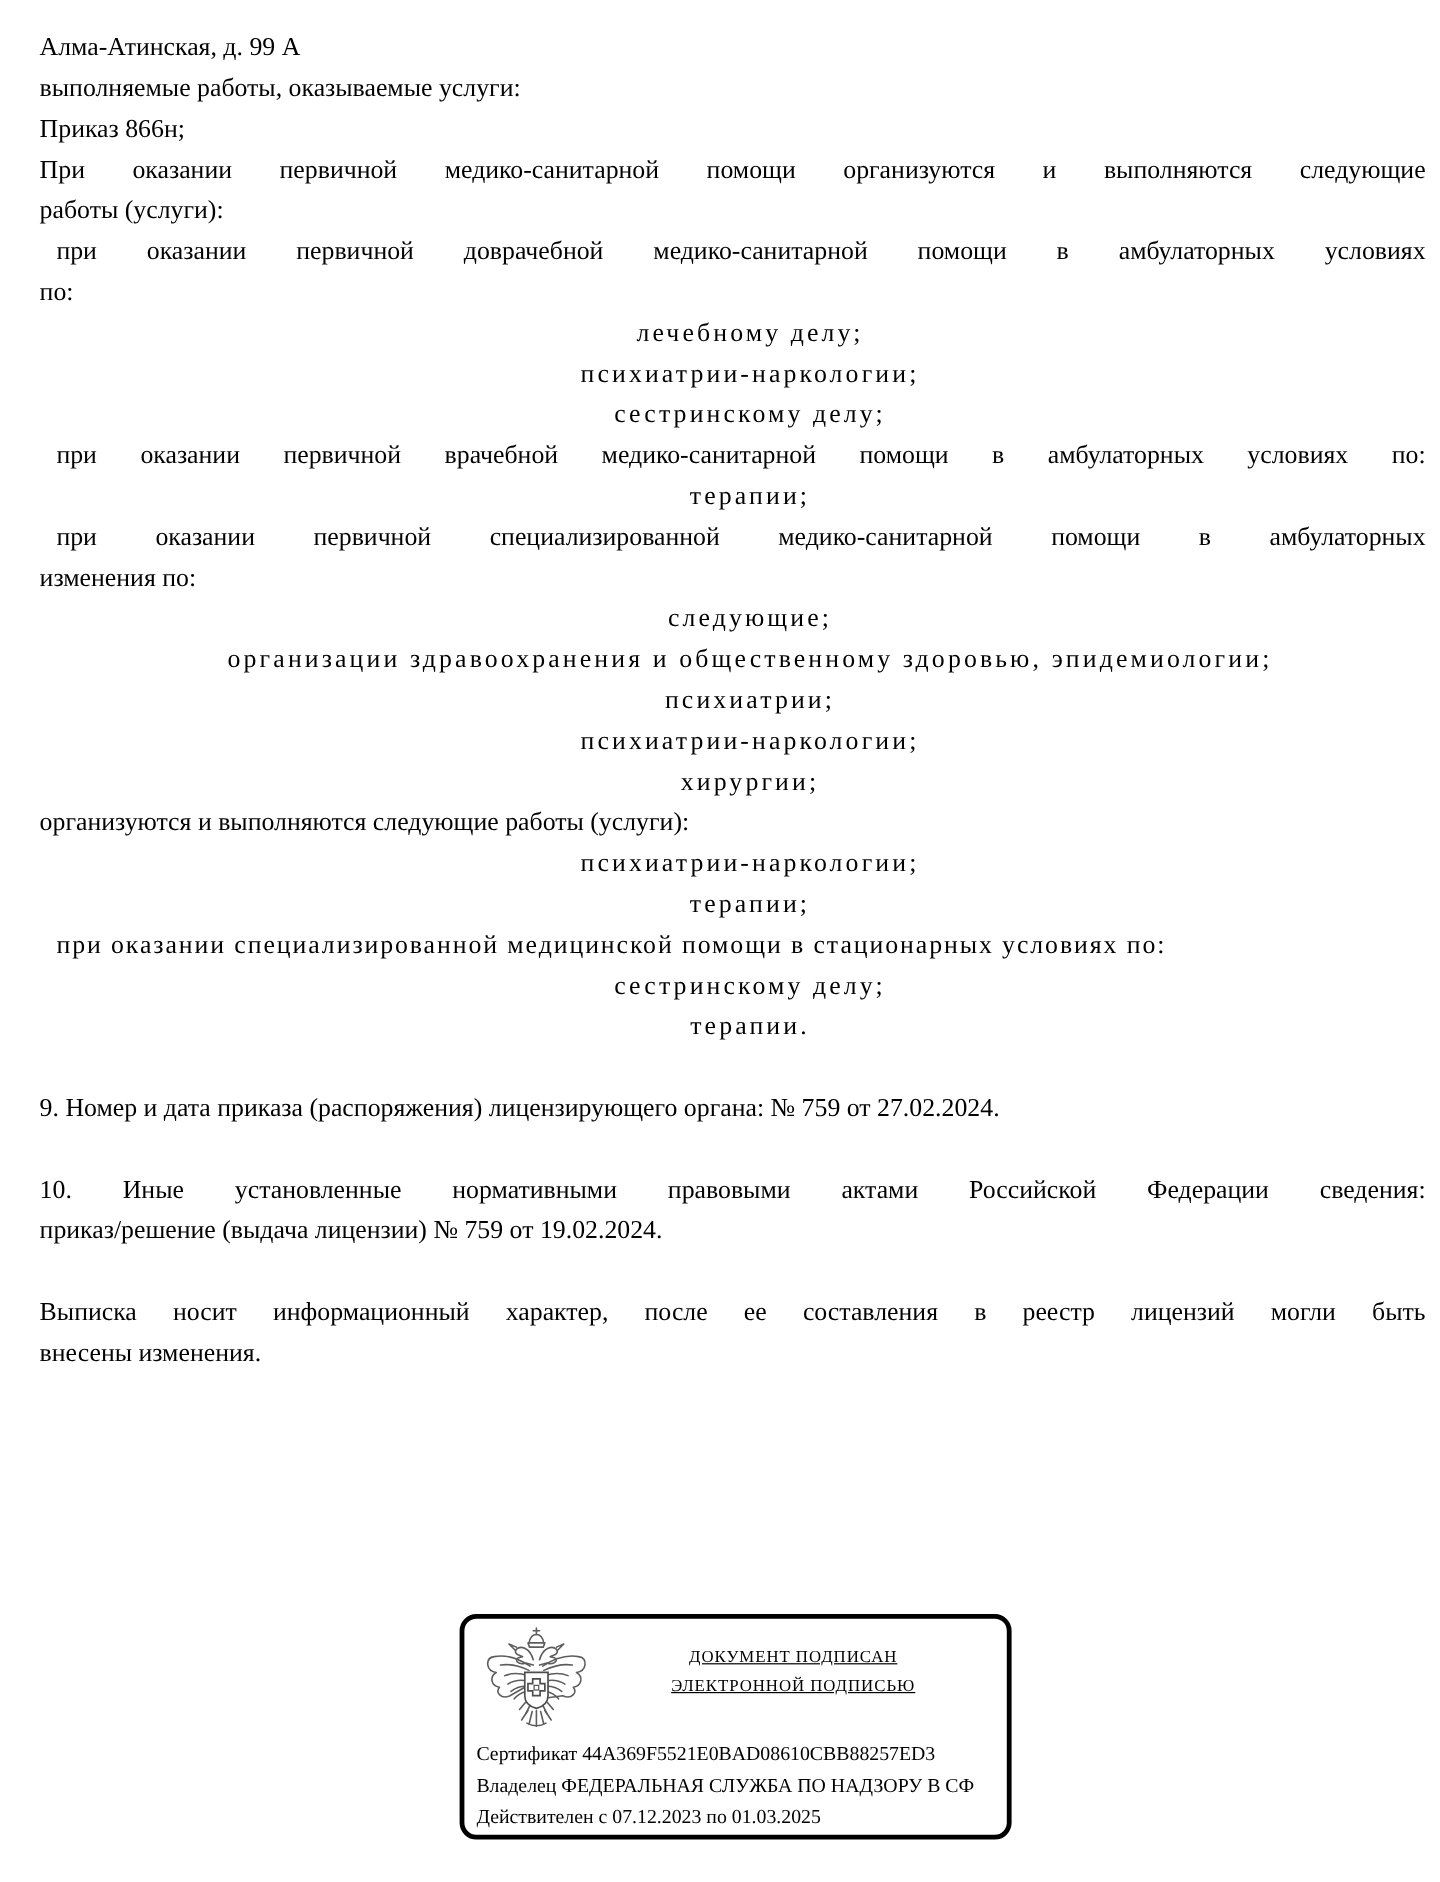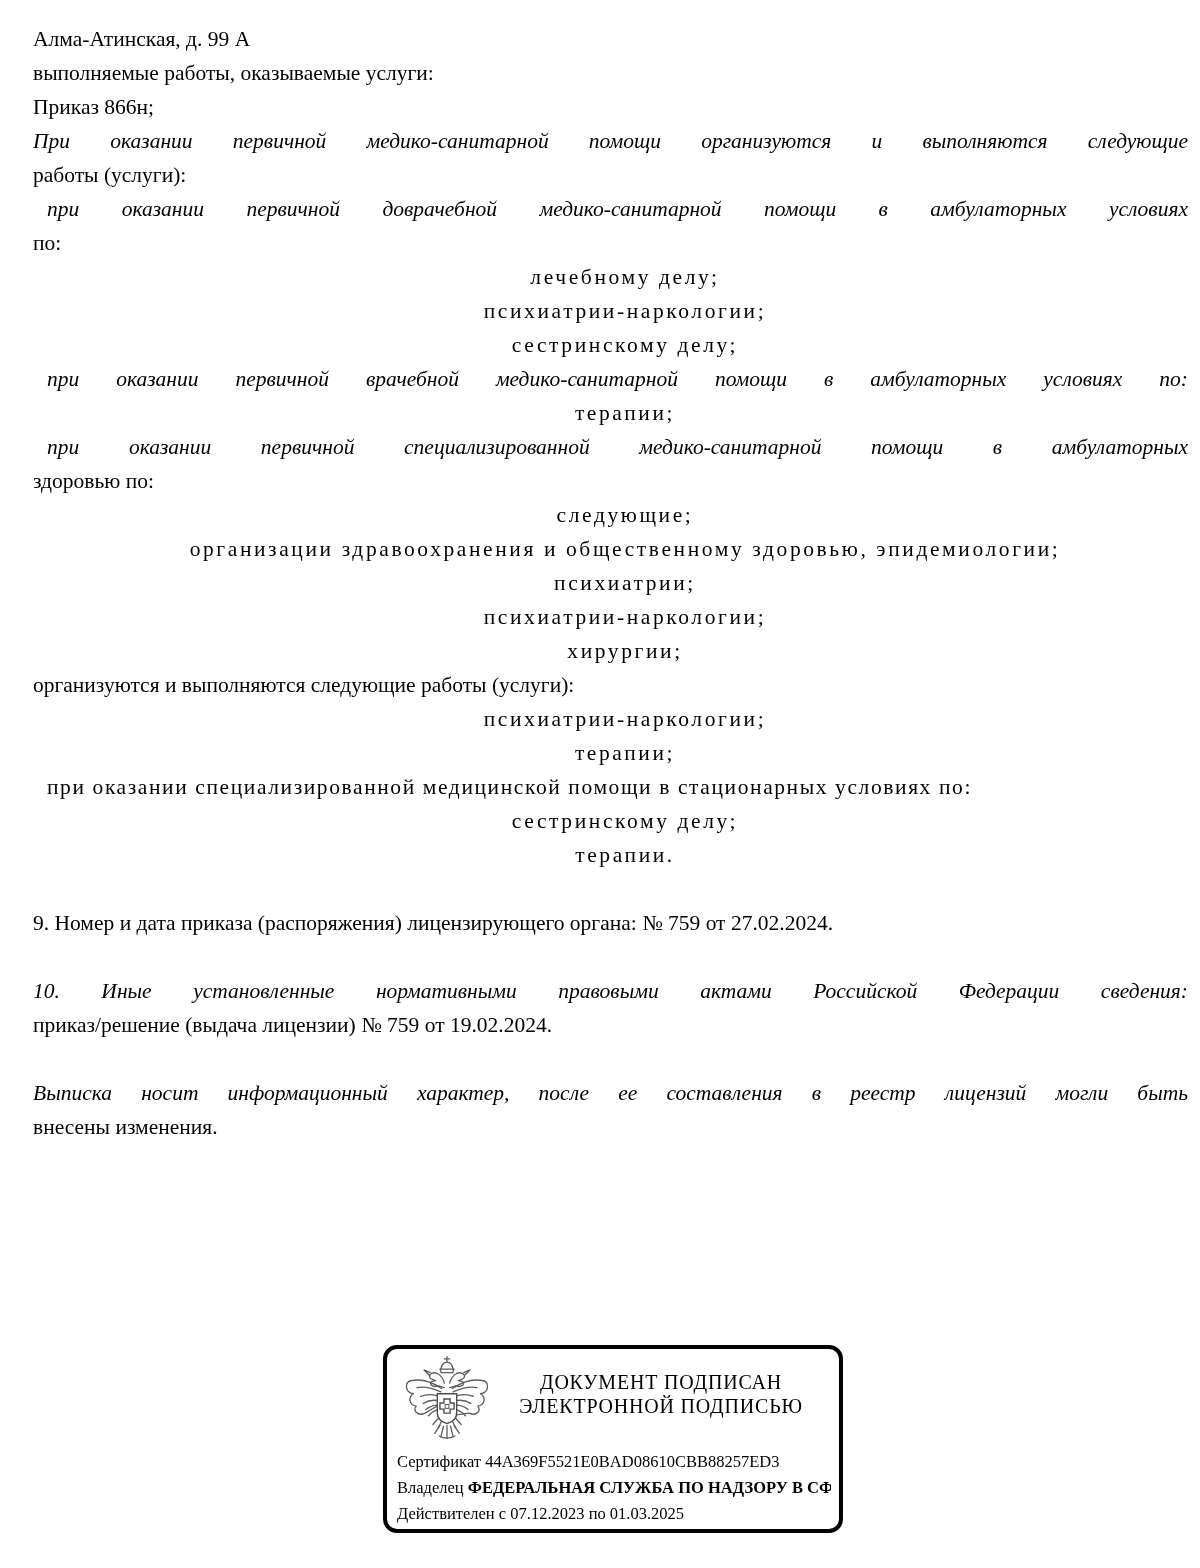--- a/index.html
+++ b/index.html
@@ -20,21 +20,21 @@
     position:absolute;
     left:33px;
     top:22px;
     width:1155px;
     font-size:21.5px;
     line-height:34px;
   }
   .doc-line{min-height:34px;white-space:pre-wrap;}
   .ind-1{padding-left:14px;}
   .ind-2{padding-left:29px;text-align:center;}
-  .justify{text-align:justify;text-align-last:justify;font-style:italic;}
+  .justify{text-align:justify;text-align-last:justify;}
   .spread1{letter-spacing:1.6px;}
   .spread2{letter-spacing:2.6px;}
   
   .stamp{
     position:absolute;
     left:383px;
     top:1345px;
     width:460px;
     height:188px;
     box-sizing:border-box;
@@ -46,53 +46,54 @@
   .stamp-top{
     display:flex;
     height:98px;
     padding:4px 8px 0 16px;
     box-sizing:border-box;
   }
   .emblem{width:88px;height:88px;flex:none;margin-top:2px;}
   .stamp-title{
     flex:1;
     text-align:center;
-    font-size:20px;
+    font-size:14px;
     line-height:24px;
     margin-top:17px;
     letter-spacing:0.8px;
+    text-decoration:underline;
   }
   .stamp-lines{
     padding:2px 8px 0 10px;
     font-size:16.5px;
     line-height:26px;
   }
   .stamp-line{white-space:nowrap;overflow:hidden;}
-  .owner-value{font-weight:bold;}
+  .owner-value{font-weight:normal;}
 </style>
 </head>
 <body>
 
 <div class="page">
 
   <div class="doc-text" id="doc-lines">
       <div class="doc-line ind-0">Алма-Атинская, д. 99 А</div>
       <div class="doc-line ind-0">выполняемые работы, оказываемые услуги:</div>
       <div class="doc-line ind-0">Приказ 866н;</div>
       <div class="doc-line ind-0 justify">При оказании первичной медико-санитарной помощи организуются и выполняются следующие</div>
       <div class="doc-line ind-0">работы (услуги):</div>
       <div class="doc-line ind-1 justify">при оказании первичной доврачебной медико-санитарной помощи в амбулаторных условиях</div>
       <div class="doc-line ind-0">по:</div>
       <div class="doc-line ind-2 spread2">лечебному делу;</div>
       <div class="doc-line ind-2 spread2">психиатрии-наркологии;</div>
       <div class="doc-line ind-2 spread2">сестринскому делу;</div>
       <div class="doc-line ind-1 justify">при оказании первичной врачебной медико-санитарной помощи в амбулаторных условиях по:</div>
       <div class="doc-line ind-2 spread2">терапии;</div>
       <div class="doc-line ind-1 justify">при оказании первичной специализированной медико-санитарной помощи в амбулаторных</div>
-      <div class="doc-line ind-0">здоровью по:</div>
+      <div class="doc-line ind-0">изменения по:</div>
       <div class="doc-line ind-2 spread2">следующие;</div>
       <div class="doc-line ind-2 spread2">организации здравоохранения и общественному здоровью, эпидемиологии;</div>
       <div class="doc-line ind-2 spread2">психиатрии;</div>
       <div class="doc-line ind-2 spread2">психиатрии-наркологии;</div>
       <div class="doc-line ind-2 spread2">хирургии;</div>
       <div class="doc-line ind-0">организуются и выполняются следующие работы (услуги):</div>
       <div class="doc-line ind-2 spread2">психиатрии-наркологии;</div>
       <div class="doc-line ind-2 spread2">терапии;</div>
       <div class="doc-line ind-1 spread1">при оказании специализированной медицинской помощи в стационарных условиях по:</div>
       <div class="doc-line ind-2 spread2">сестринскому делу;</div>

